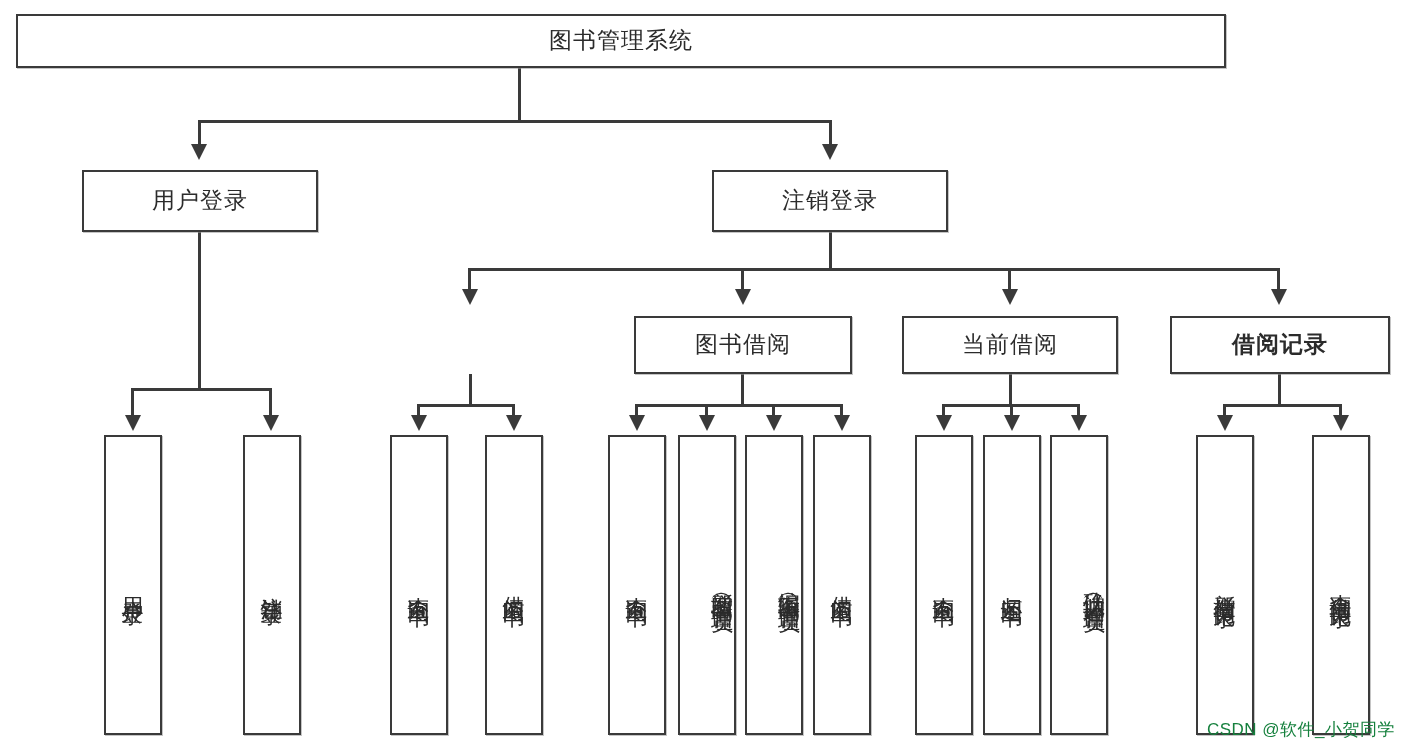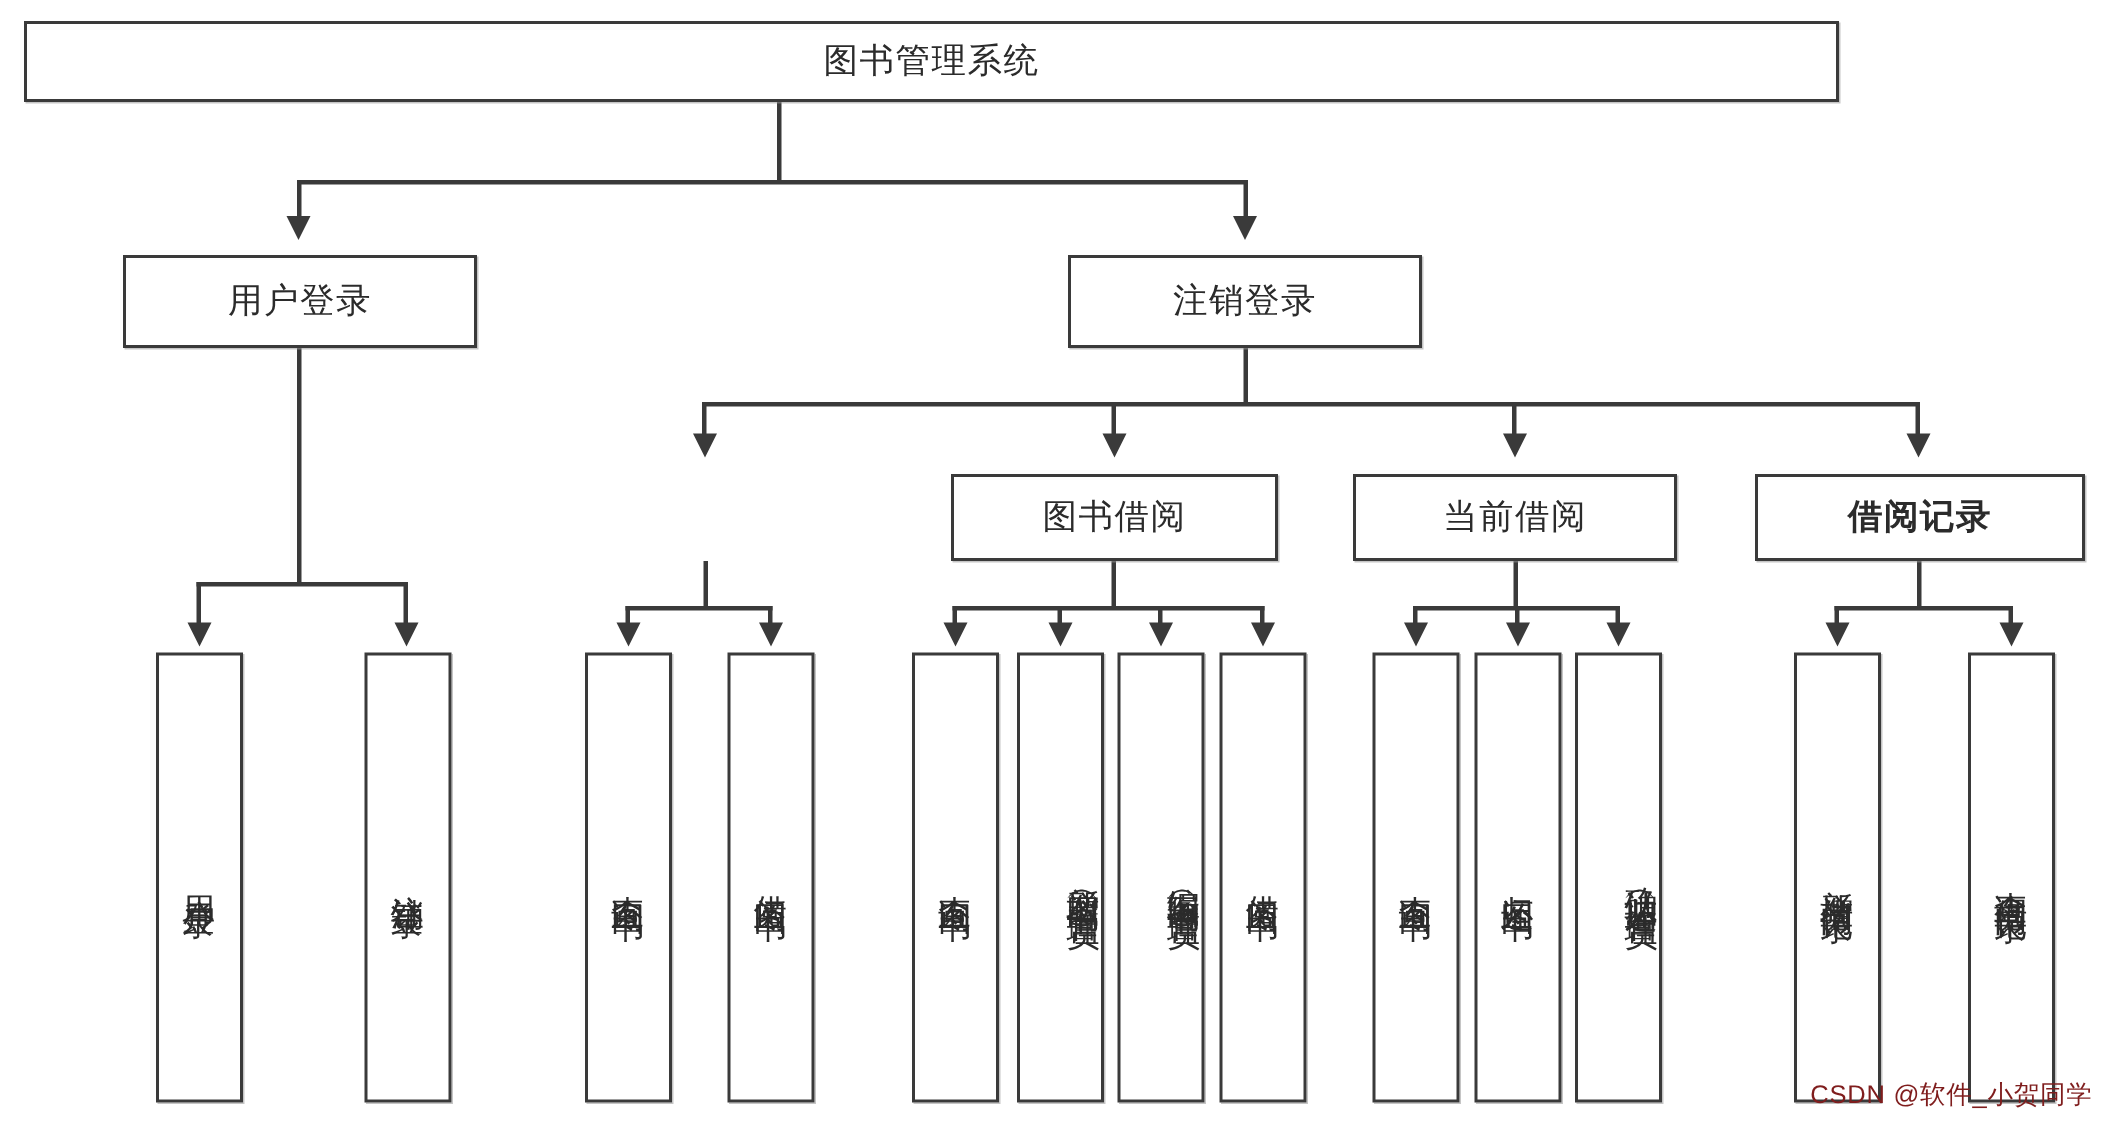--- a/index.html
+++ b/index.html
@@ -59,21 +59,21 @@
     border-left:8px solid transparent;
     border-right:8px solid transparent;
     border-top:16px solid #3a3a3a;
   }
   
   #watermark{
     position:absolute;
     right:10px;
     bottom:6px;
     font-size:17px;
-    color:#7f1d1d;
+    color:#15803d;
     white-space:nowrap;
     letter-spacing:.5px;
     pointer-events:none;
   }
 </style>
 </head>
 <body>
 
 <div id="canvas">
 

